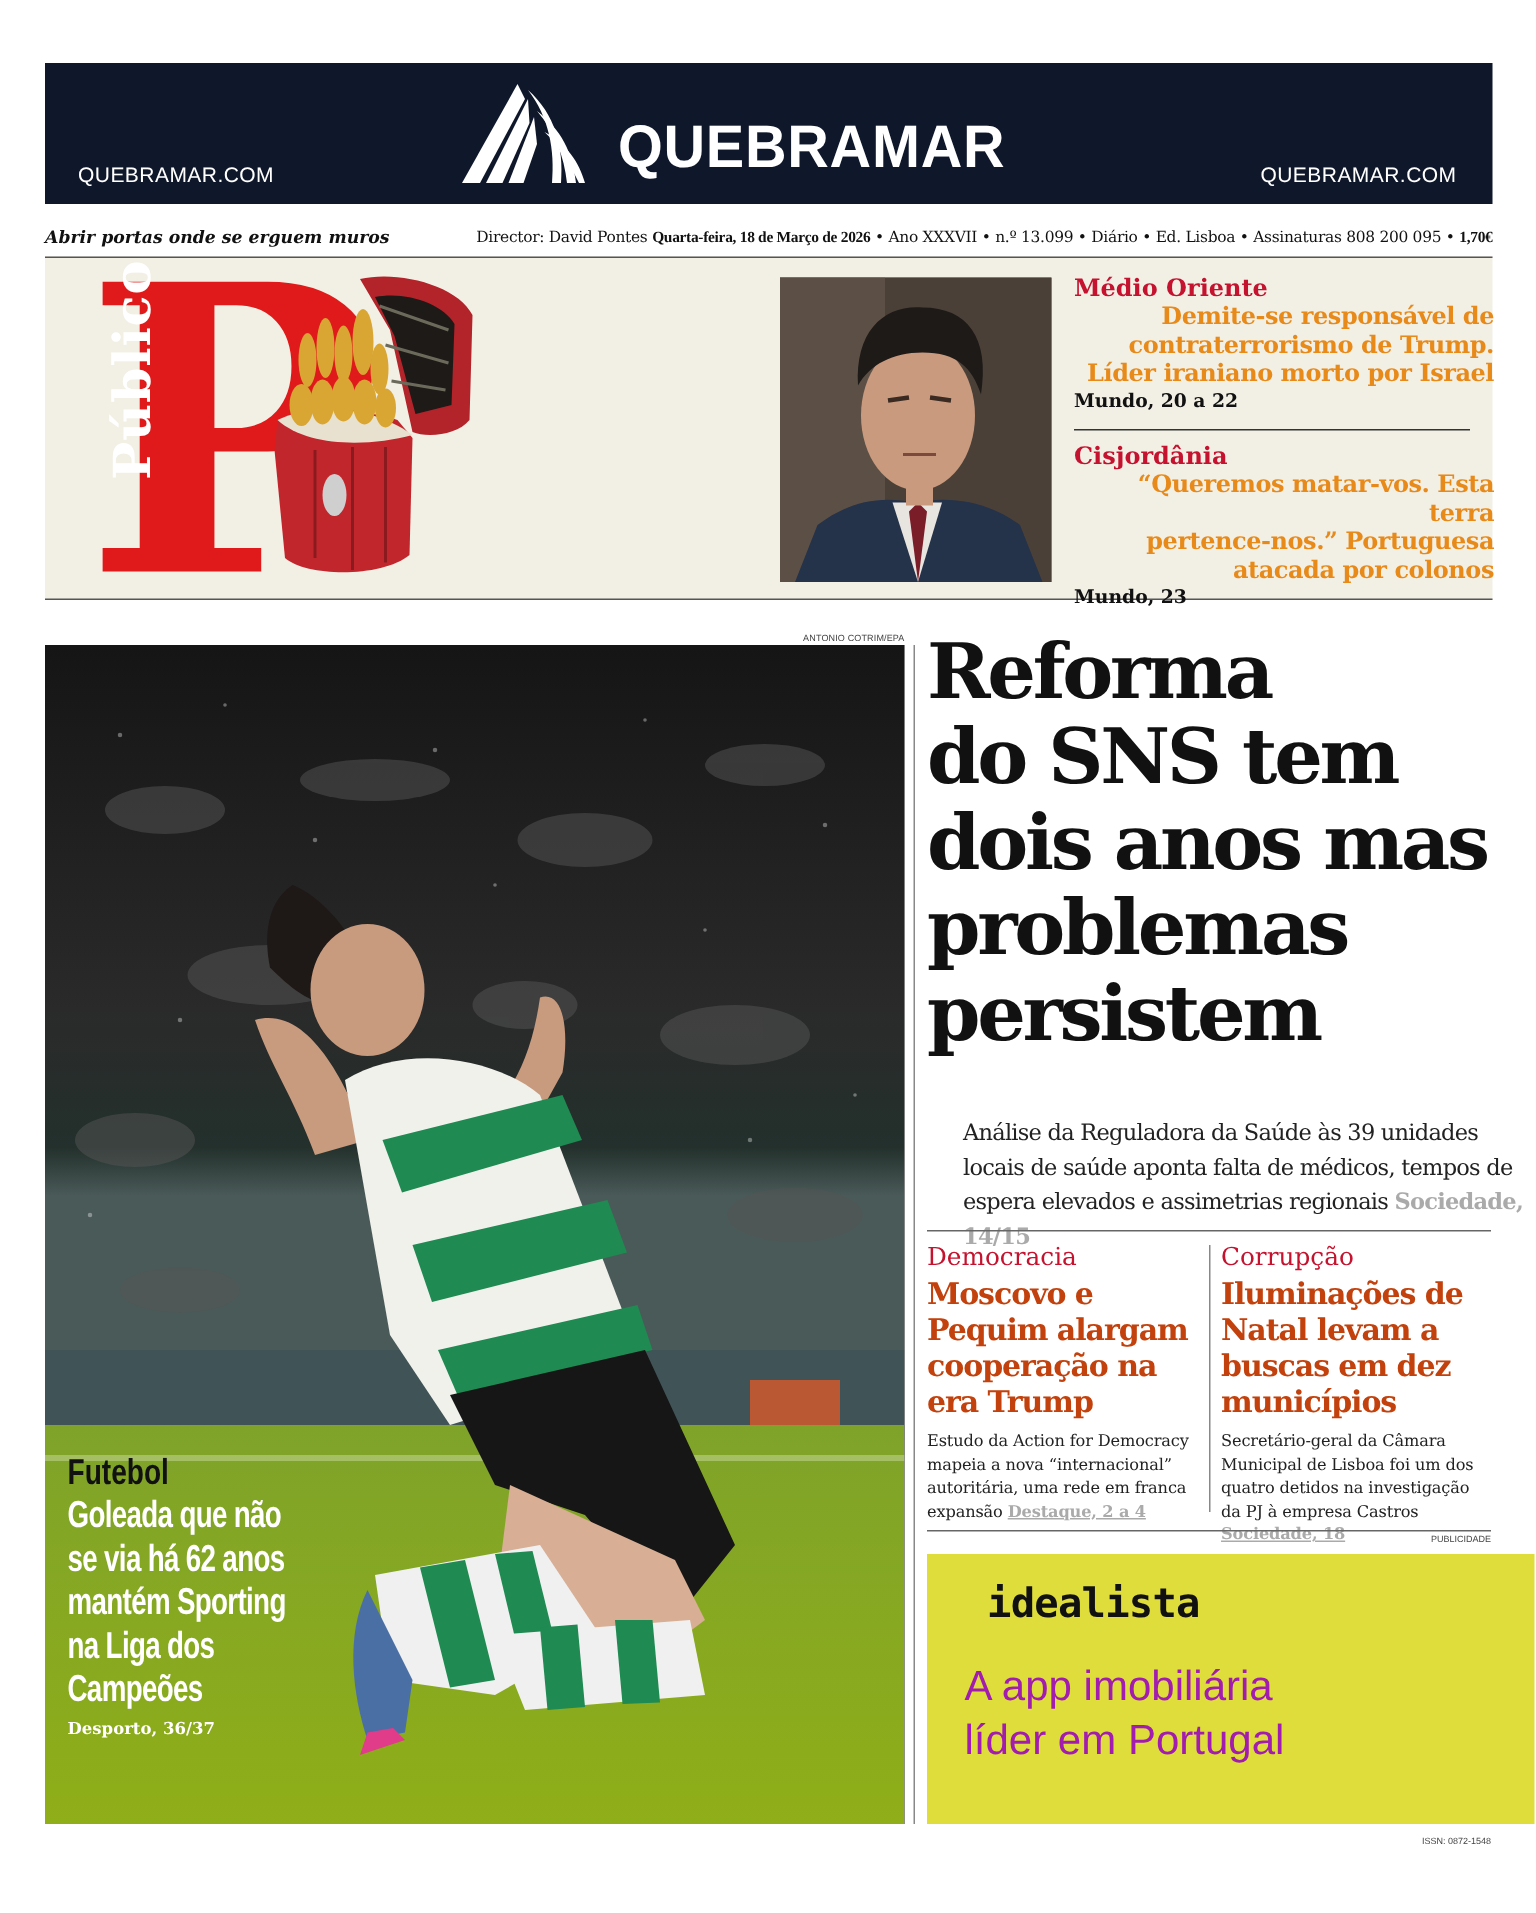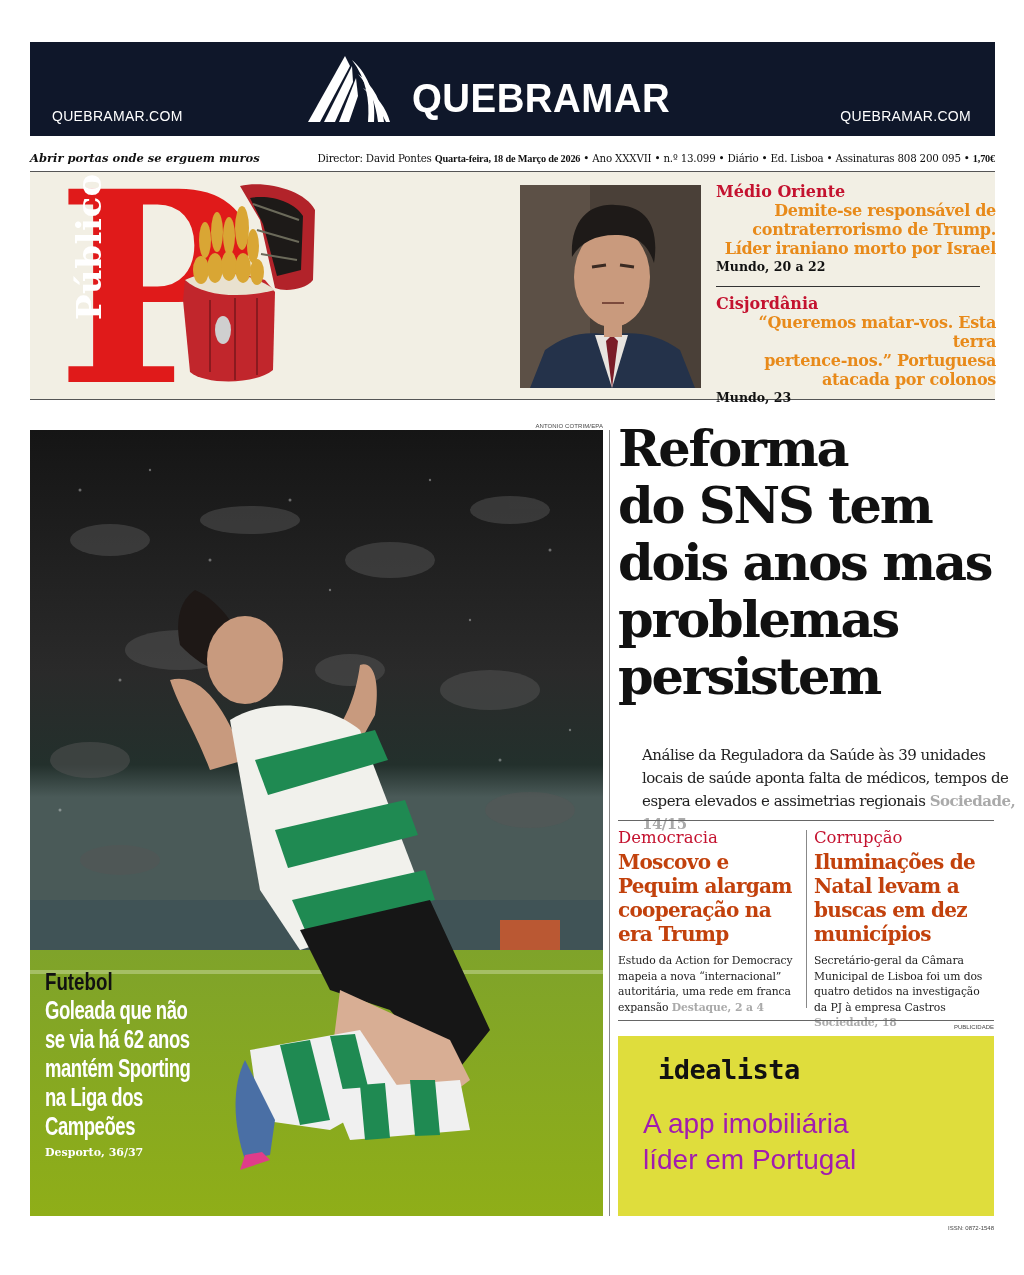--- a/index.html
+++ b/index.html
@@ -53,25 +53,25 @@
   .lead-head { position: absolute; left: 618px; top: 420px; width: 380px; font-weight: bold; font-size: 51px; line-height: 57px; letter-spacing: -2.2px; color: #111; }
   .lead-sub { position: absolute; left: 642px; top: 712px; width: 380px; font-size: 15px; line-height: 23px; letter-spacing: -0.5px; color: #222; margin-top: 32px; }
   .lead-sub .ref { color: #aaa; font-weight: bold; }
   .hr1 { position: absolute; left: 618px; top: 820px; width: 376px; height: 1px; background: #666; }
   .col { position: absolute; top: 828px; width: 182px; }
   .col.c1 { left: 618px; }
   .col.c2 { left: 814px; }
   .col .kicker { font-size: 16.5px; color: #c4122f; line-height: 20px; }
   .col .head { font-weight: bold; font-size: 20px; line-height: 24px; letter-spacing: -0.7px; color: #c2410c; margin-top: 2px; }
   .col .body { font-size: 10.8px; line-height: 15.5px; color: #222; margin-top: 7px; letter-spacing: -0.1px; }
-  .col .body .ref { color: #aaa; font-weight: bold; }
+  .col .body .ref { color: #aaa; font-weight: bold; text-decoration: underline; }
   .colrule { position: absolute; left: 806px; top: 830px; width: 1px; height: 178px; background: #888; }
   .hr2 { position: absolute; left: 618px; top: 1020px; width: 376px; height: 1px; background: #666; }
   .pub-label { position: absolute; left: 900px; top: 1024px; width: 94px; text-align: right; font-family: "Liberation Sans", sans-serif; font-size: 6px; color: #444; }
-  .ad { position: absolute; left: 618px; top: 1036px; width: 376px; height: 180px; background: #dfdd3c; }
+  .ad { position: absolute; left: 618px; top: 1036px; width: 405px; height: 180px; background: #dfdd3c; }
   .ad .brand { position: absolute; left: 40px; top: 18px; font-family: "DejaVu Sans Mono", monospace; font-weight: bold; font-size: 27px; color: #111; letter-spacing: -0.5px; }
   .ad .tagline { position: absolute; left: 25px; top: 70px; font-family: "Liberation Sans", sans-serif; font-size: 28px; line-height: 36px; color: #a21caf; }
   .issn { position: absolute; left: 900px; top: 1225px; width: 94px; text-align: right; font-family: "Liberation Sans", sans-serif; font-size: 6px; color: #444; }
 </style>
 </head>
 <body>
 
 <header class="masthead">
   <span class="url left">QUEBRAMAR.COM</span>
   <svg class="logo" viewBox="0 0 82 66">

